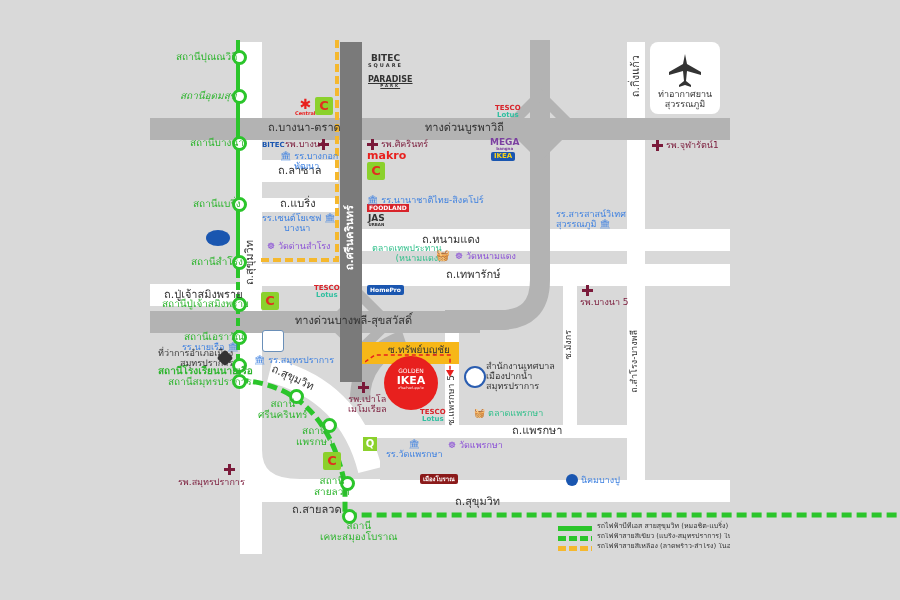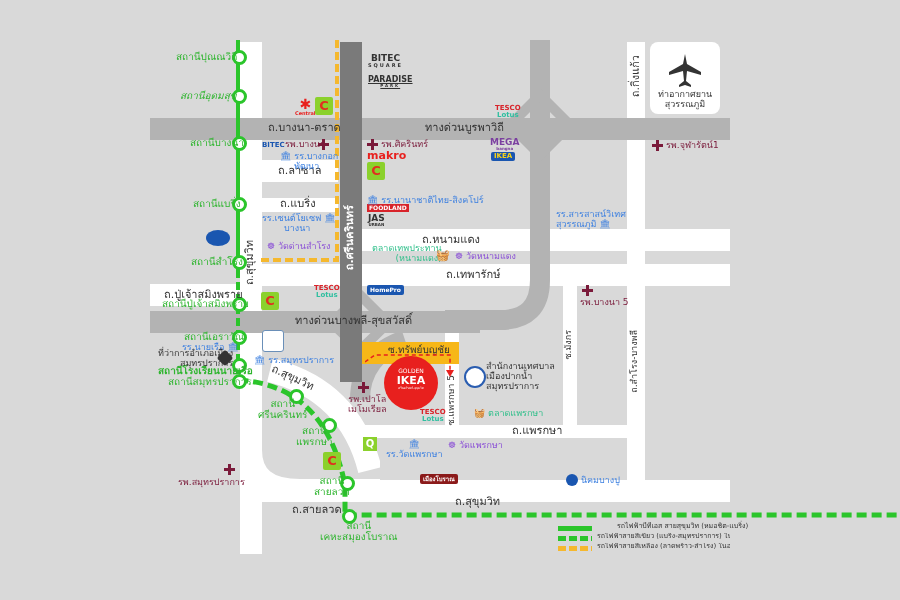--- a/index.html
+++ b/index.html
@@ -303,17 +303,17 @@
   <div>เมืองปากน้ำ</div>
   <div>สมุทรปราการ</div>
 </div>
 <div class="lbl blue" style="left:566px;top:474px;font-size:9px;">
   <span style="display:inline-block;width:12px;height:12px;border-radius:50%;background:#1a56b0;vertical-align:middle;"></span>
   <span>นิคมบางปู</span>
 </div>
 <div class="abs" style="left:206px;top:230px;width:24px;height:16px;background:#1a56b0;border-radius:50%;"></div>
 
 <div class="legend-line" style="left:558px;top:526px;width:34px;background:#2bc52b;"></div>
-<div class="lbl dark" style="left:597px;top:523px;font-size:7px;margin-left:20px;">รถไฟฟ้าบีทีเอส สายสุขุมวิท (หมอชิต-แบริ่ง)</div>
+<div class="lbl dark" style="left:597px;top:523px;font-size:7px;">รถไฟฟ้าบีทีเอส สายสุขุมวิท (หมอชิต-แบริ่ง)</div>
 <div class="legend-line" style="left:558px;top:536px;width:34px;background:repeating-linear-gradient(90deg,#2bc52b 0 8px,transparent 8px 11px);"></div>
 <div class="lbl dark" style="left:597px;top:533px;font-size:7px;width:133px;overflow:hidden;">รถไฟฟ้าสายสีเขียว (แบริ่ง-สมุทรปราการ) ในอนาคต</div>
 <div class="legend-line" style="left:558px;top:546px;width:34px;background:repeating-linear-gradient(90deg,#f5b82e 0 8px,transparent 8px 11px);"></div>
 <div class="lbl dark" style="left:597px;top:543px;font-size:7px;width:133px;overflow:hidden;">รถไฟฟ้าสายสีเหลือง (ลาดพร้าว-สำโรง) ในอนาคต</div>
 
 </body></html>

